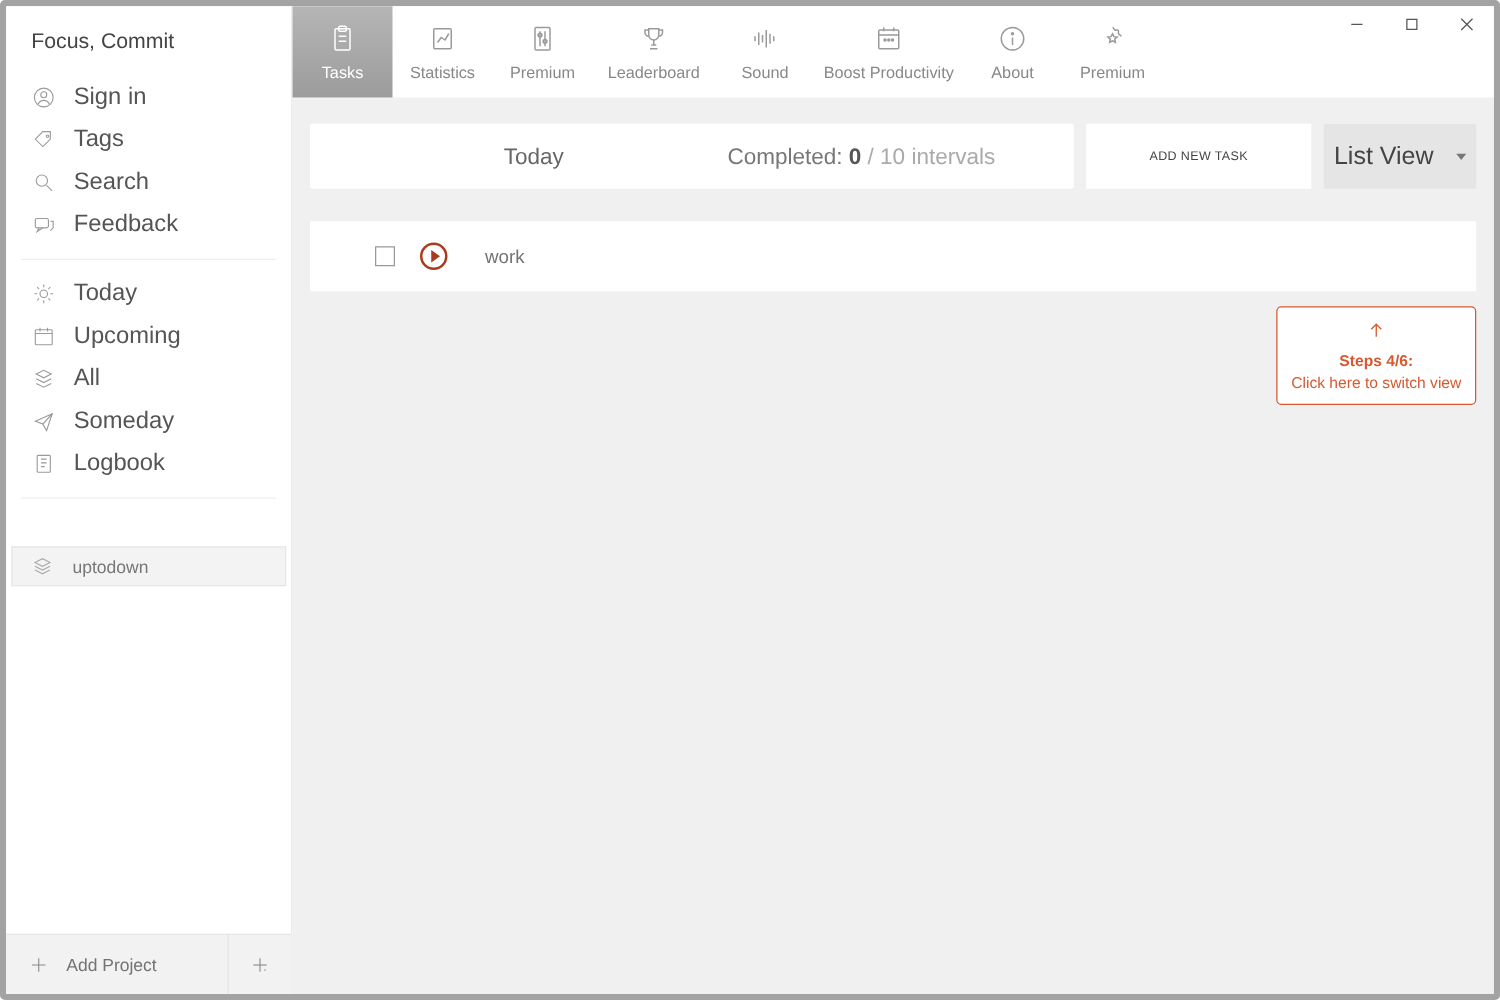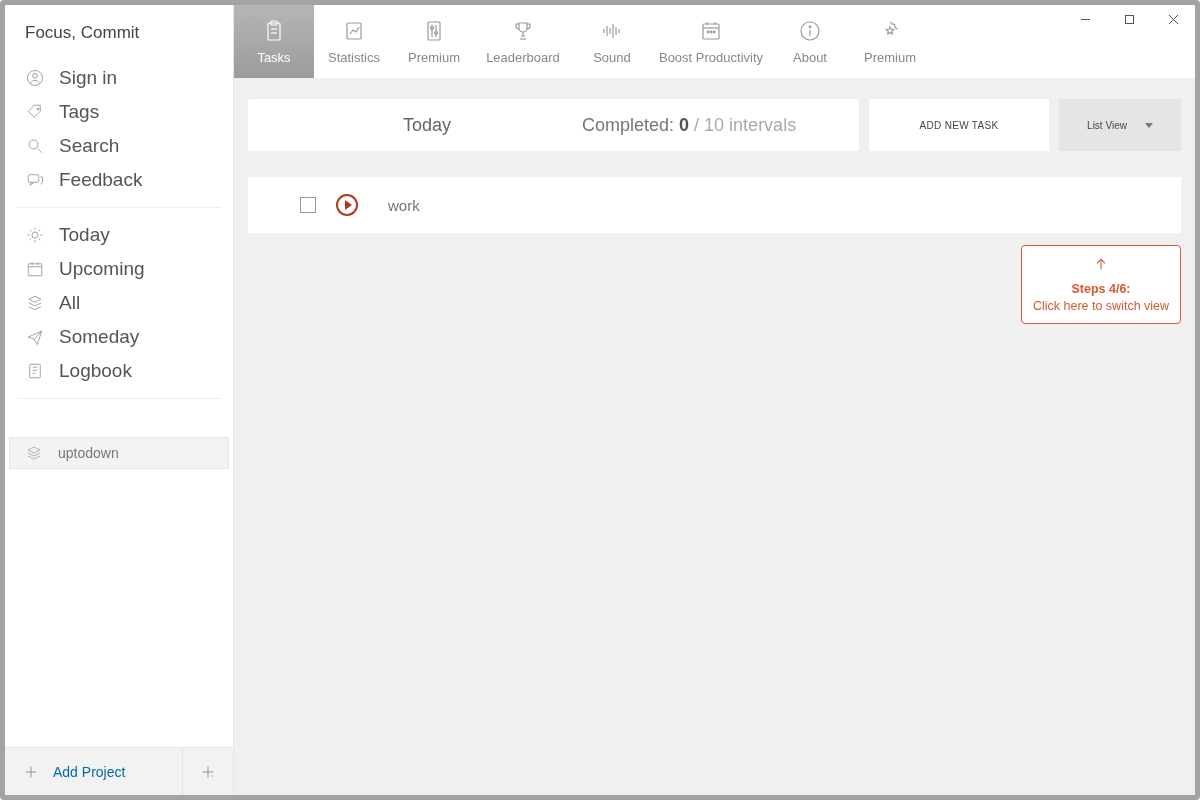--- a/index.html
+++ b/index.html
@@ -10,21 +10,21 @@
   .sidebar { width: 229px; height: 100%; border-right: 1px solid #e6e6e6; display: flex; flex-direction: column; background: #fff; }
   .app-title { font-size: 17px; color: #444; padding: 18px 0 18px 20px; }
   .side-item { display: flex; align-items: center; gap: 14px; height: 34px; padding: 0 0 0 20px; color: #555; font-size: 19px; cursor: pointer; }
   .side-icon { width: 20px; height: 20px; display: flex; align-items: center; justify-content: center; color: #9a9a9a; }
   .side-icon svg { width: 18px; height: 18px; stroke: currentColor; fill: none; stroke-width: 1.2; }
   .side-sep { height: 1px; background: #eee; margin: 10px 12px; }
   .project-row { display: flex; align-items: center; gap: 14px; height: 32px; padding-left: 14px; margin: 0 4px; background: #f3f3f3; border: 1px solid #e6e6e6; color: #777; font-size: 14px; cursor: pointer; }
   .project-row .side-icon { color: #aaa; }
   .spacer { flex: 1; }
   .footer { display: flex; height: 48px; border-top: 1px solid #e6e6e6; background: #f2f2f2; }
-  .add-project { flex: 1; display: flex; align-items: center; gap: 14px; padding-left: 18px; color: #0369a1; font-size: 14px; cursor: pointer; border-right: 1px solid #e3e3e3; }
+  .add-project { flex: 1; display: flex; align-items: center; gap: 14px; padding-left: 18px; color: #737373; font-size: 14px; cursor: pointer; border-right: 1px solid #e3e3e3; }
   .footer-plus { width: 50px; display: flex; align-items: center; justify-content: center; color: #888; cursor: pointer; }
   .plus-svg { width: 16px; height: 16px; stroke: #888; stroke-width: 1.3; }
 
   
   .main { flex: 1; display: flex; flex-direction: column; background: #f0f0f0; position: relative; }
 
   .topbar { height: 74px; background: #fff; display: flex; align-items: stretch; border-bottom: 1px solid #eee; }
   .tab { width: 80px; display: flex; flex-direction: column; align-items: center; justify-content: center; gap: 6px; color: #888; font-size: 13px; cursor: pointer; }
   .tab.wide { width: 118px; }
   .tab.active { background: linear-gradient(#b5b5b5,#9c9c9c); color: #fff; }
@@ -36,21 +36,21 @@
   .winctrls { display:flex; align-self:flex-start; }
 
   .content { flex:1; padding: 20px 14px 0 14px; position: relative; }
   .summary-row { display:flex; gap:10px; }
   .summary-box { flex:1; background:#fff; height:52px; border-radius:2px; display:flex; align-items:center; padding:0 24px; color:#666; font-size:18px; }
   .summary-today { width: 310px; text-align:center; display:inline-block; color:#666; }
   .summary-completed { color:#777; }
   .summary-completed b { font-weight:700; color:#555; }
   .summary-completed .dim { color:#aaa; }
   .add-task { width: 180px; background:#fff; height:52px; display:flex; align-items:center; justify-content:center; font-size:10px; letter-spacing:0.3px; color:#444; cursor:pointer; }
-  .view-dd { width: 122px; background:#e5e5e5; height:52px; display:flex; align-items:center; justify-content:center; gap:18px; color:#444; font-size:10px; cursor:pointer; }
+  .view-dd { width: 122px; background:#e5e5e5; height:52px; display:flex; align-items:center; justify-content:center; gap:18px; color:#444; font-size:20px; cursor:pointer; }
   .caret-down { width:0;height:0;border-left:4px solid transparent;border-right:4px solid transparent;border-top:5px solid #777; }
 
   .task-row { margin-top: 26px; height: 56px; background:#fff; display:flex; align-items:center; padding-left:52px; gap:20px; }
   .chk { width:16px; height:16px; border:1.5px solid #999; cursor:pointer; }
   .play { width:22px;height:22px; border:2px solid #aa3b1e; border-radius:50%; display:flex; align-items:center; justify-content:center; cursor:pointer; }
   .play-tri { width:0;height:0;border-top:5px solid transparent;border-bottom:5px solid transparent;border-left:7px solid #aa3b1e; margin-left:2px; }
   .task-title { font-size:15px; color:#737373; margin-left:10px; }
 
   .tooltip { position:absolute; top: 166px; right: 14px; width: 160px; background:#fff; border:1px solid #d65a31; border-radius:4px; padding:10px 4px 8px; text-align:center; color:#d65a31; font-size:12.5px; line-height:1.35; }
   .tooltip .arrow { display:block; margin:0 auto 4px; }

